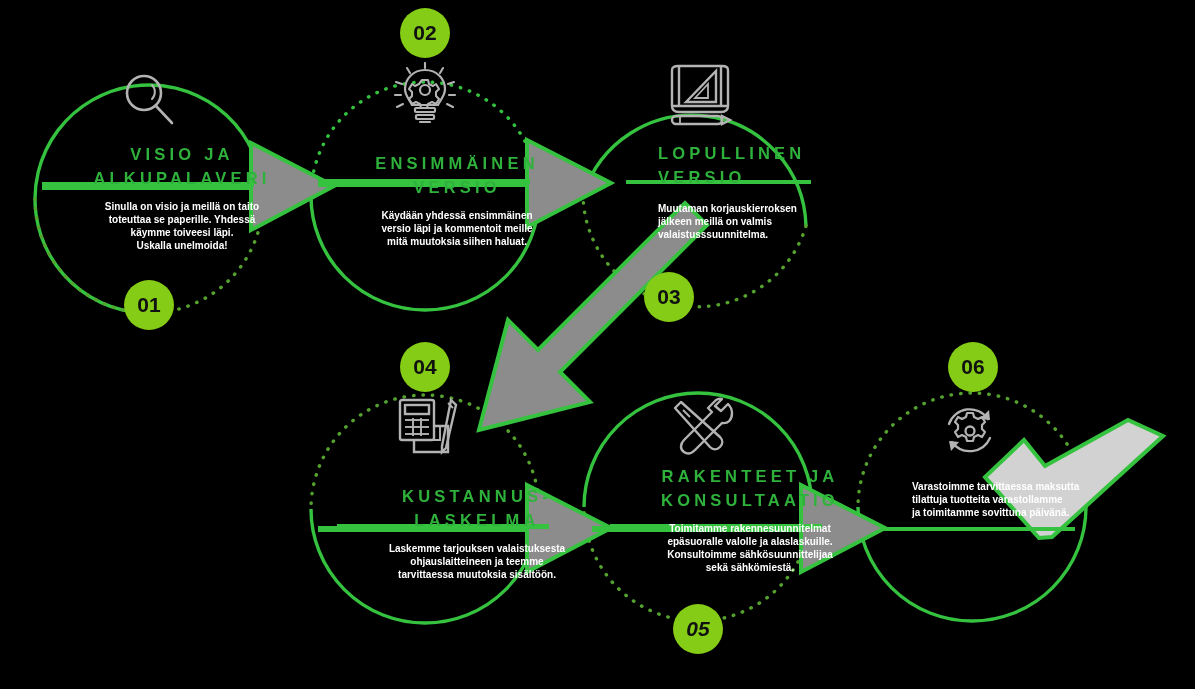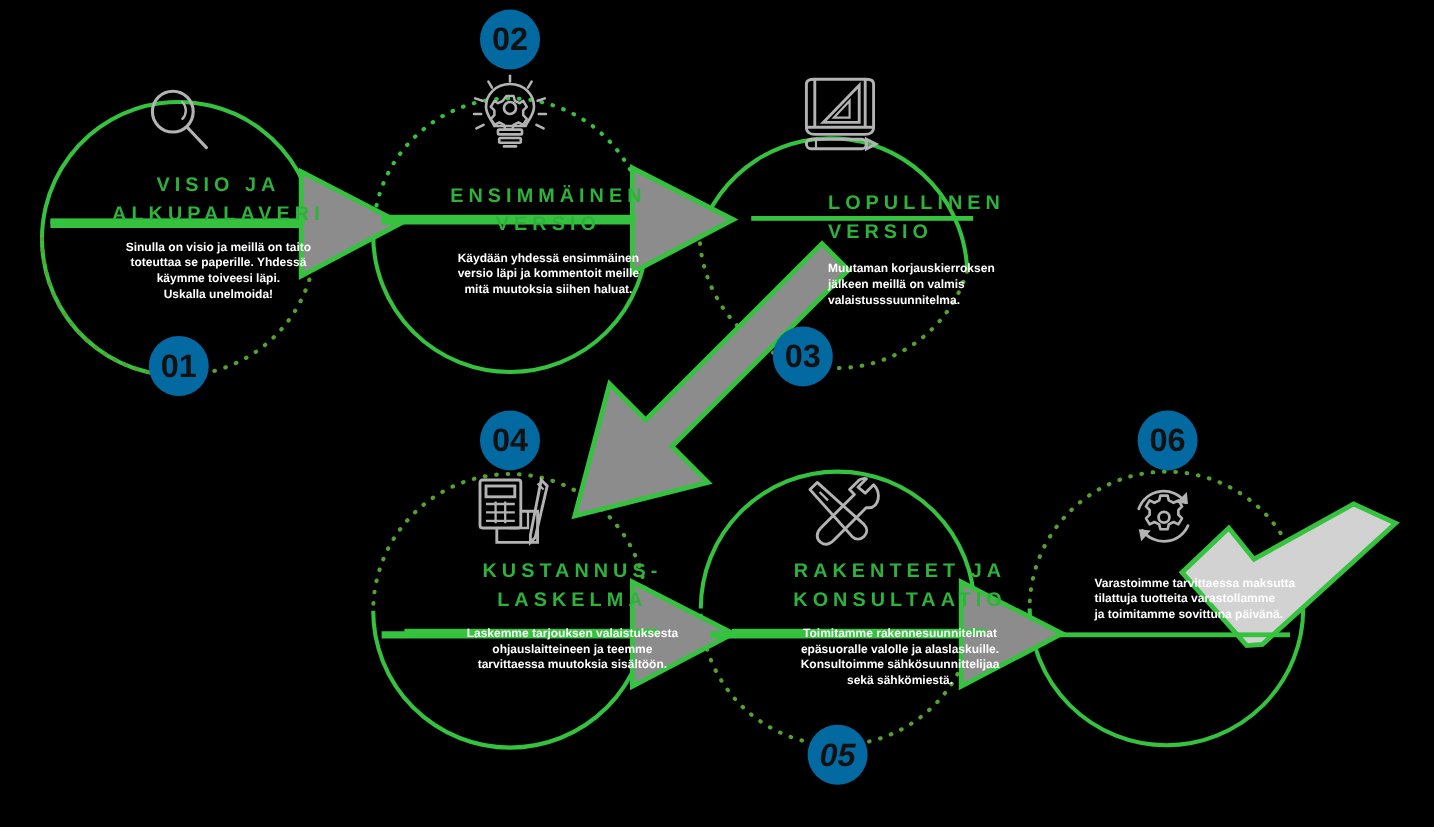--- a/index.html
+++ b/index.html
@@ -28,24 +28,24 @@
     font-size:10px;
     font-weight:bold;
     line-height:1.32;
     margin-top:9px;
     white-space:pre-line;
   }
 
   .badge{
     position:absolute;
     width:50px;height:50px;border-radius:50%;
-    background:#0369a1;
+    background:#84cc16;
     color:#111;
     font-weight:bold;
-    font-size:27px;
+    font-size:21px;
     display:flex;align-items:center;justify-content:center;
     letter-spacing:0px;
   }
 
   .icon{position:absolute;}
   .icon svg{display:block;}
 </style>
 </head>
 <body>
 
@@ -211,29 +211,29 @@
   </div>
 
   <div class="step" style="left:313px;top:152px;width:220px;">
     <div class="step-title">ENSIMMÄINEN
 VERSIO</div>
     <div class="step-desc">Käydään yhdessä ensimmäinen
 versio läpi ja kommentoit meille
 mitä muutoksia siihen haluat.</div>
   </div>
 
-  <div class="step" style="left:624px;top:158px;width:190px;text-align:left;margin-left:32px;">
+  <div class="step" style="left:624px;top:142px;width:190px;text-align:left;">
     <div class="step-title">LOPULLINEN
 VERSIO</div>
     <div class="step-desc" style="margin-top:12px;">Muutaman korjauskierroksen
 jälkeen meillä on valmis
 valaistusssuunnitelma.</div>
   </div>
 
-  <div class="step" style="left:333px;top:465px;width:220px;">
+  <div class="step" style="left:333px;top:485px;width:220px;">
     <div class="step-title">KUSTANNUS-
 LASKELMA</div>
     <div class="step-desc">Laskemme tarjouksen valaistuksesta
 ohjauslaitteineen ja teemme
 tarvittaessa muutoksia sisältöön.</div>
   </div>
 
   <div class="step" style="left:606px;top:465px;width:220px;">
     <div class="step-title">RAKENTEET JA
 KONSULTAATIO</div>

